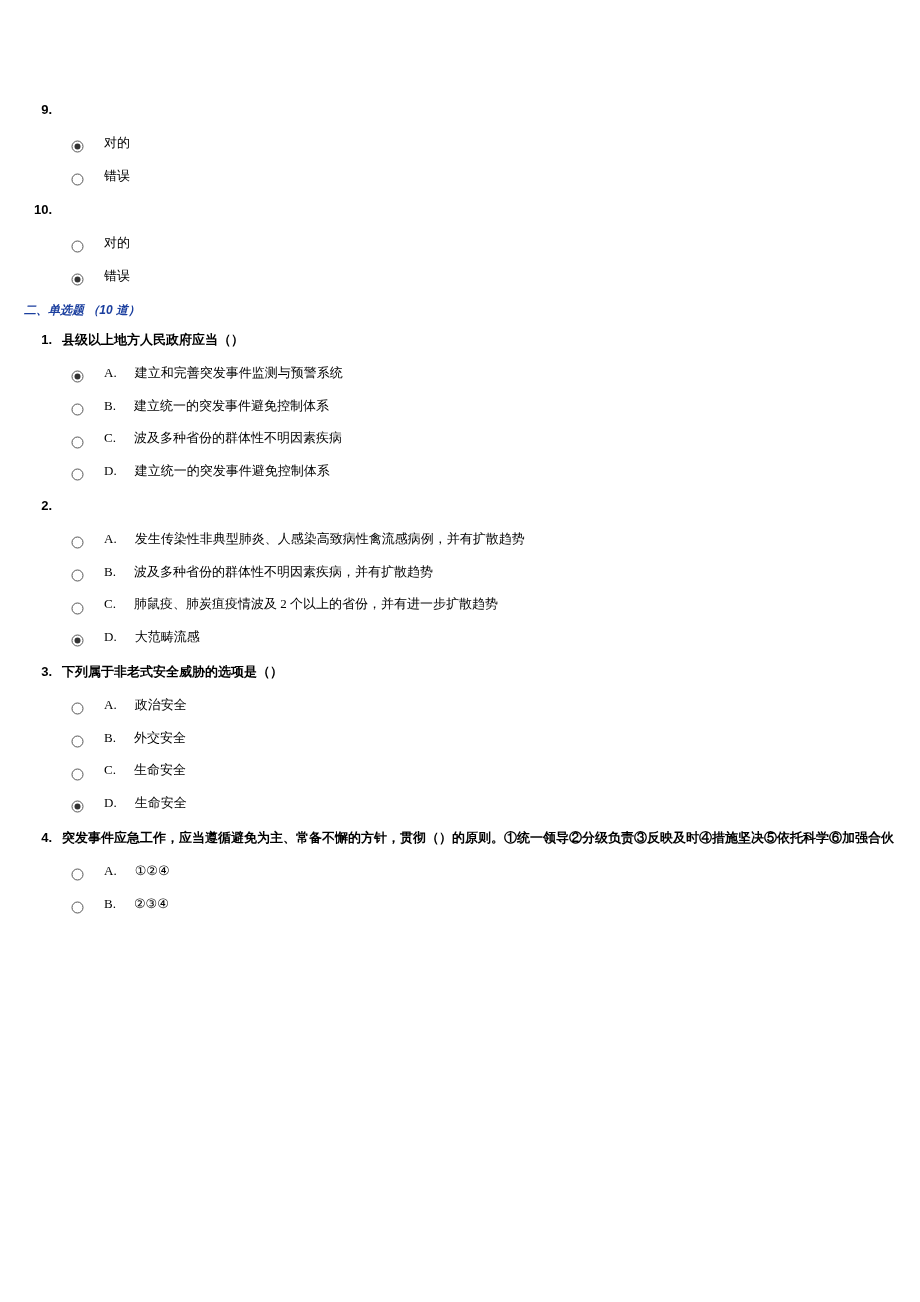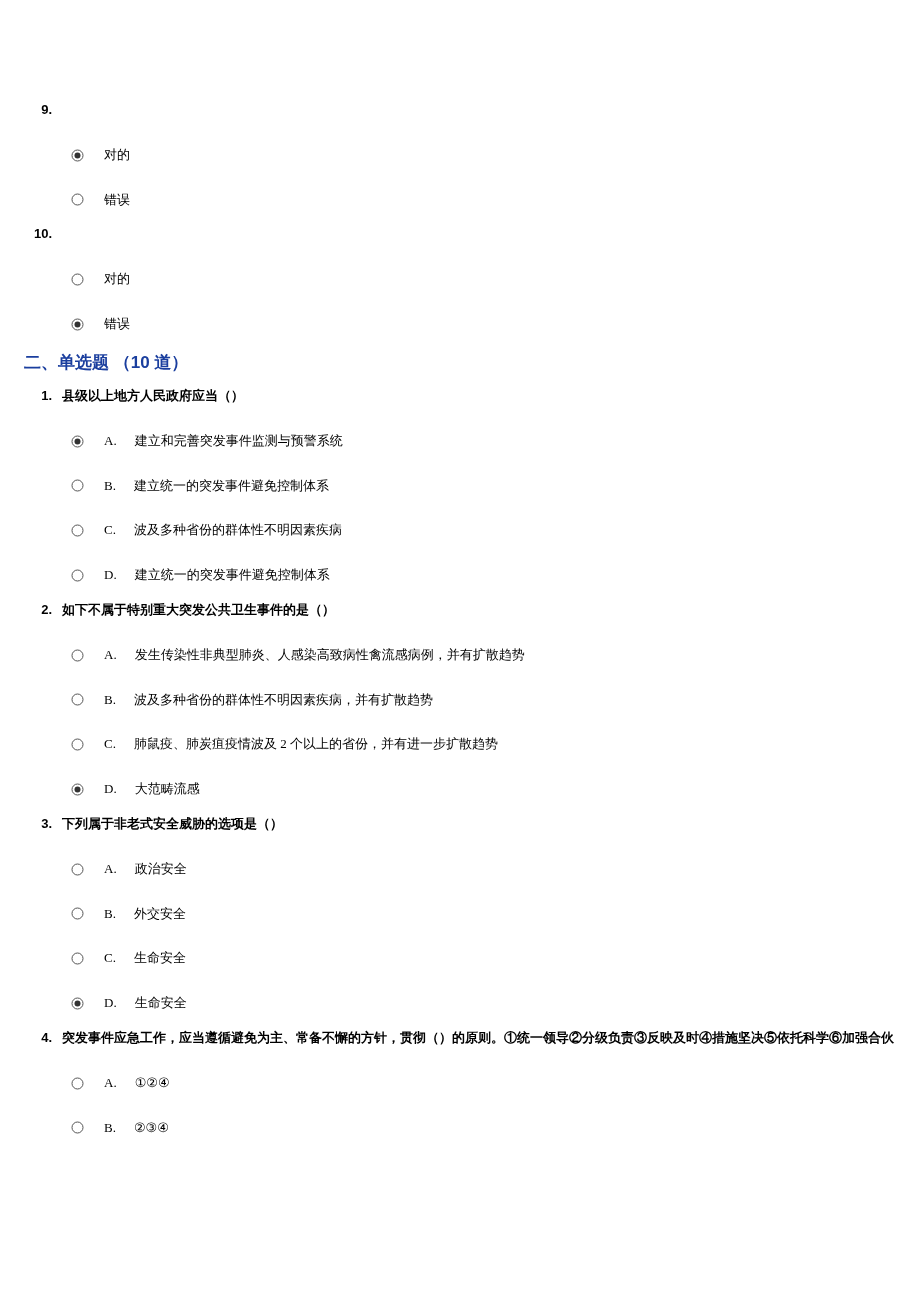--- a/index.html
+++ b/index.html
@@ -24,24 +24,24 @@
       text-align: right;
       font-weight: bold;
       flex-shrink: 0;
     }
     .q-text {
       font-weight: bold;
       margin-left: 10px;
     }
     .option-row {
       display: flex;
-      align-items: center;
+      align-items: flex-end;
       margin-left: 50px;
       margin-bottom: 12px;
-      margin-top: 24px;
+      margin-top: 0;
     }
     .radio {
       width: 14px;
       height: 14px;
       display: inline-flex;
       align-items: center;
       justify-content: center;
       flex-shrink: 0;
     }
     .option-label {
@@ -52,22 +52,23 @@
     .option-letter {
       margin-right: 18px;
       font-family: "SimSun", serif;
     }
     .option-text {
       font-family: "SimSun", serif;
     }
     .section-title {
       color: #1a3e9e;
       font-weight: bold;
-      font-size: 17px;
+      font-size: 12px;
       margin: 14px 0 10px 4px;
+      font-style: italic;
     }
     .tf-option-label {
       margin-left: 20px;
       font-family: "SimSun", serif;
     }
     svg { display: block; }
   </style>
 </head>
 <body>
 
@@ -167,21 +168,20 @@
     <span class="option-label">
       <span class="option-letter">D.</span>
       <span class="option-text">建立统一的突发事件避免控制体系</span>
     </span>
   </div>
 </div>
 
 <div class="question-block">
   <div class="question-row">
     <span class="q-number">2.</span>
-    <span class="q-text">如下不属于特别重大突发公共卫生事件的是（）</span>
   </div>
   <div class="option-row">
     <span class="radio">
       <svg width="13" height="13" viewBox="0 0 13 13">
           <circle cx="6.5" cy="6.5" r="5.5" fill="#fff" stroke="#555" stroke-width="1"></circle>
         </svg>
     </span>
     <span class="option-label">
       <span class="option-letter">A.</span>
       <span class="option-text">发生传染性非典型肺炎、人感染高致病性禽流感病例，并有扩散趋势</span>

